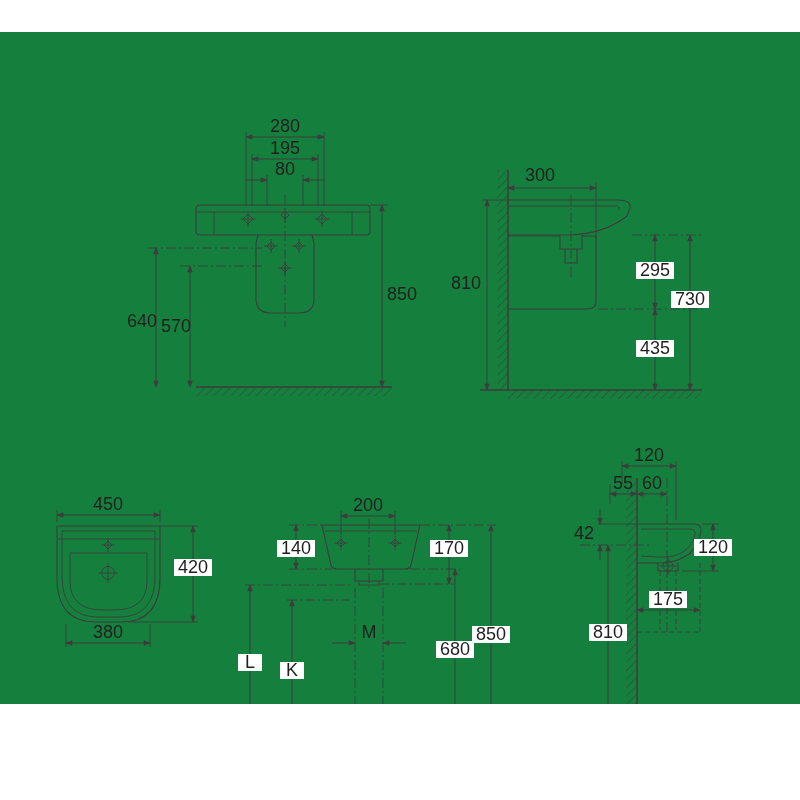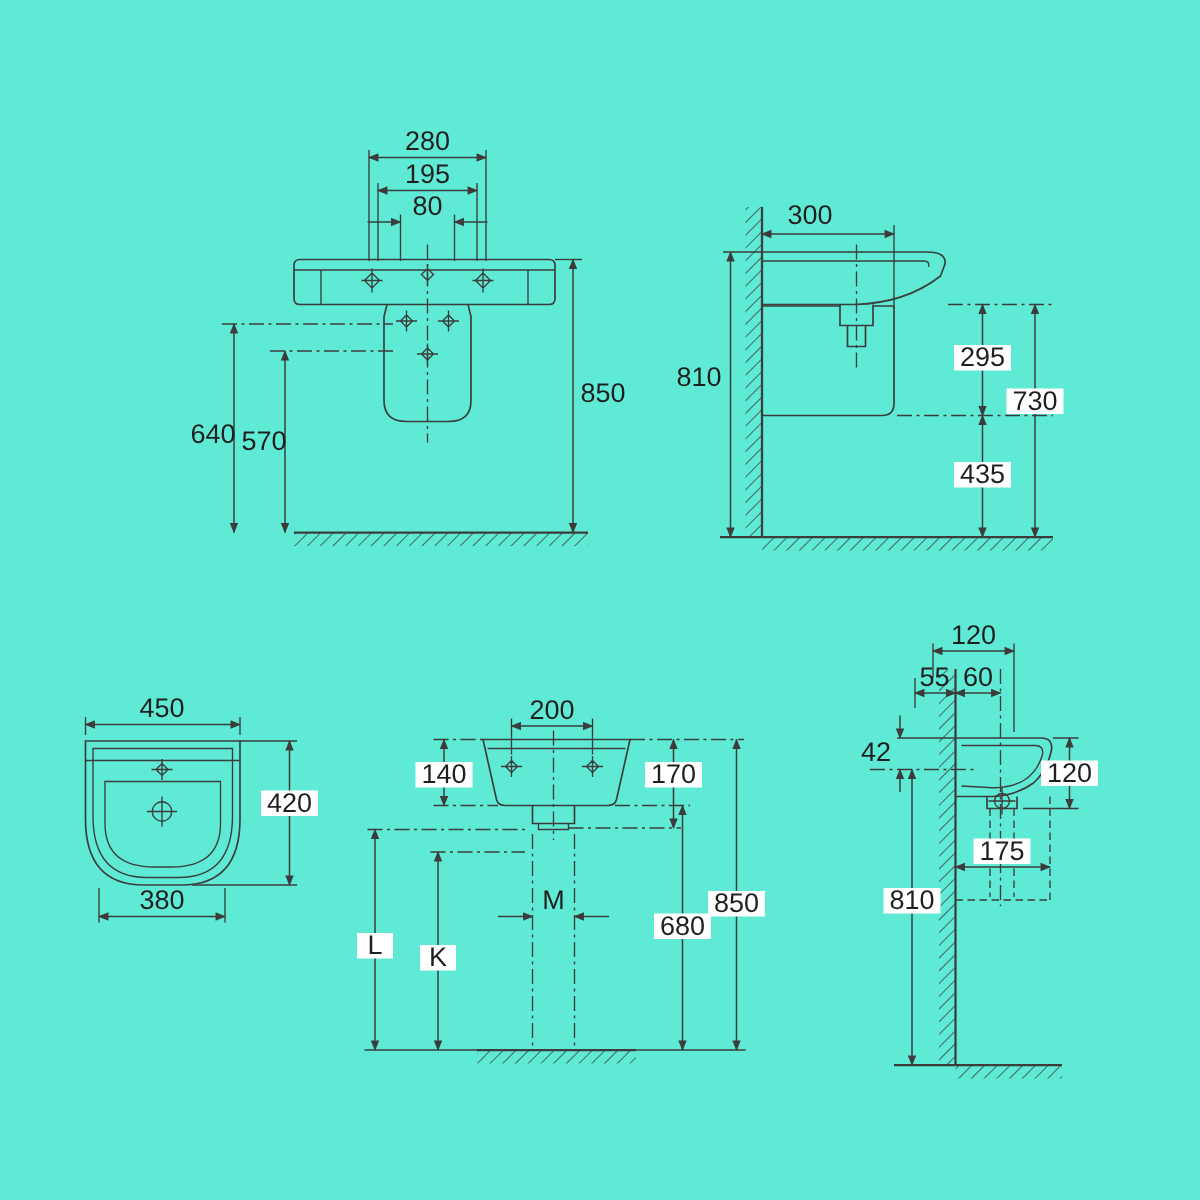--- a/index.html
+++ b/index.html
@@ -1,16 +1,16 @@
 <!DOCTYPE html>
 <html><head>
 <meta charset="utf-8">
 <style>
   html,body{margin:0;padding:0;background:#fff;}
-  #page{position:relative;width:800px;height:800px;background:#5eead4;font-family:"Liberation Sans",sans-serif;}
+  #page{position:relative;width:800px;height:672px;background:#15803d;font-family:"Liberation Sans",sans-serif;margin-top:32px;}
   svg{display:block;}
   .ln{stroke:#3c3c3c;stroke-width:1.1;fill:none;}
   .tn{stroke:#3c3c3c;stroke-width:0.9;fill:none;}
   .tk{stroke:#3c3c3c;stroke-width:1.5;fill:none;}
   .dm{stroke:#3c3c3c;stroke-width:1;fill:none;}
   .cl{stroke:#3c3c3c;stroke-width:0.9;fill:none;stroke-dasharray:10 3 2 3;}
   .hd{stroke:#3c3c3c;stroke-width:0.9;fill:none;stroke-dasharray:5 3;}
   .ms{fill:#ffffff;stroke:none;}
   text.dl{font-family:"Liberation Sans",sans-serif;font-size:18px;fill:#1f1f1f;text-anchor:middle;}
   text.dl.start{text-anchor:start;}

